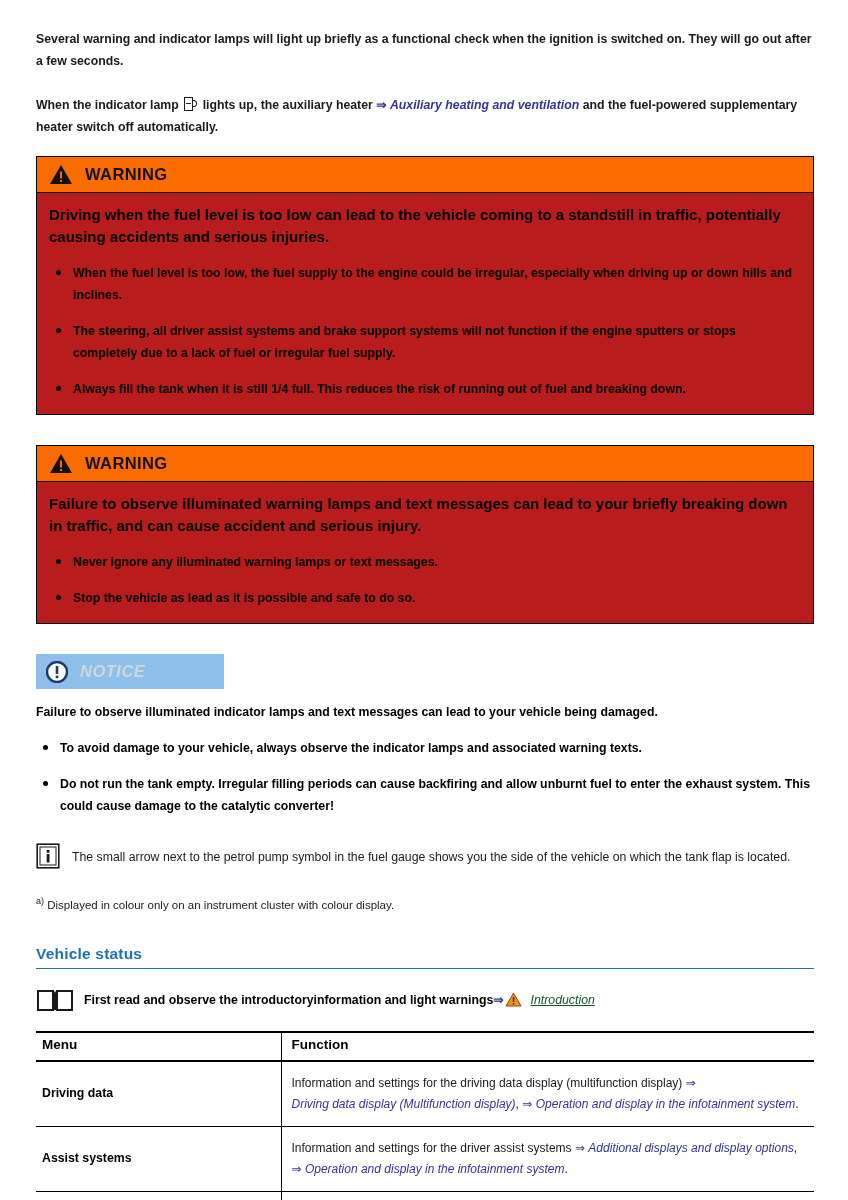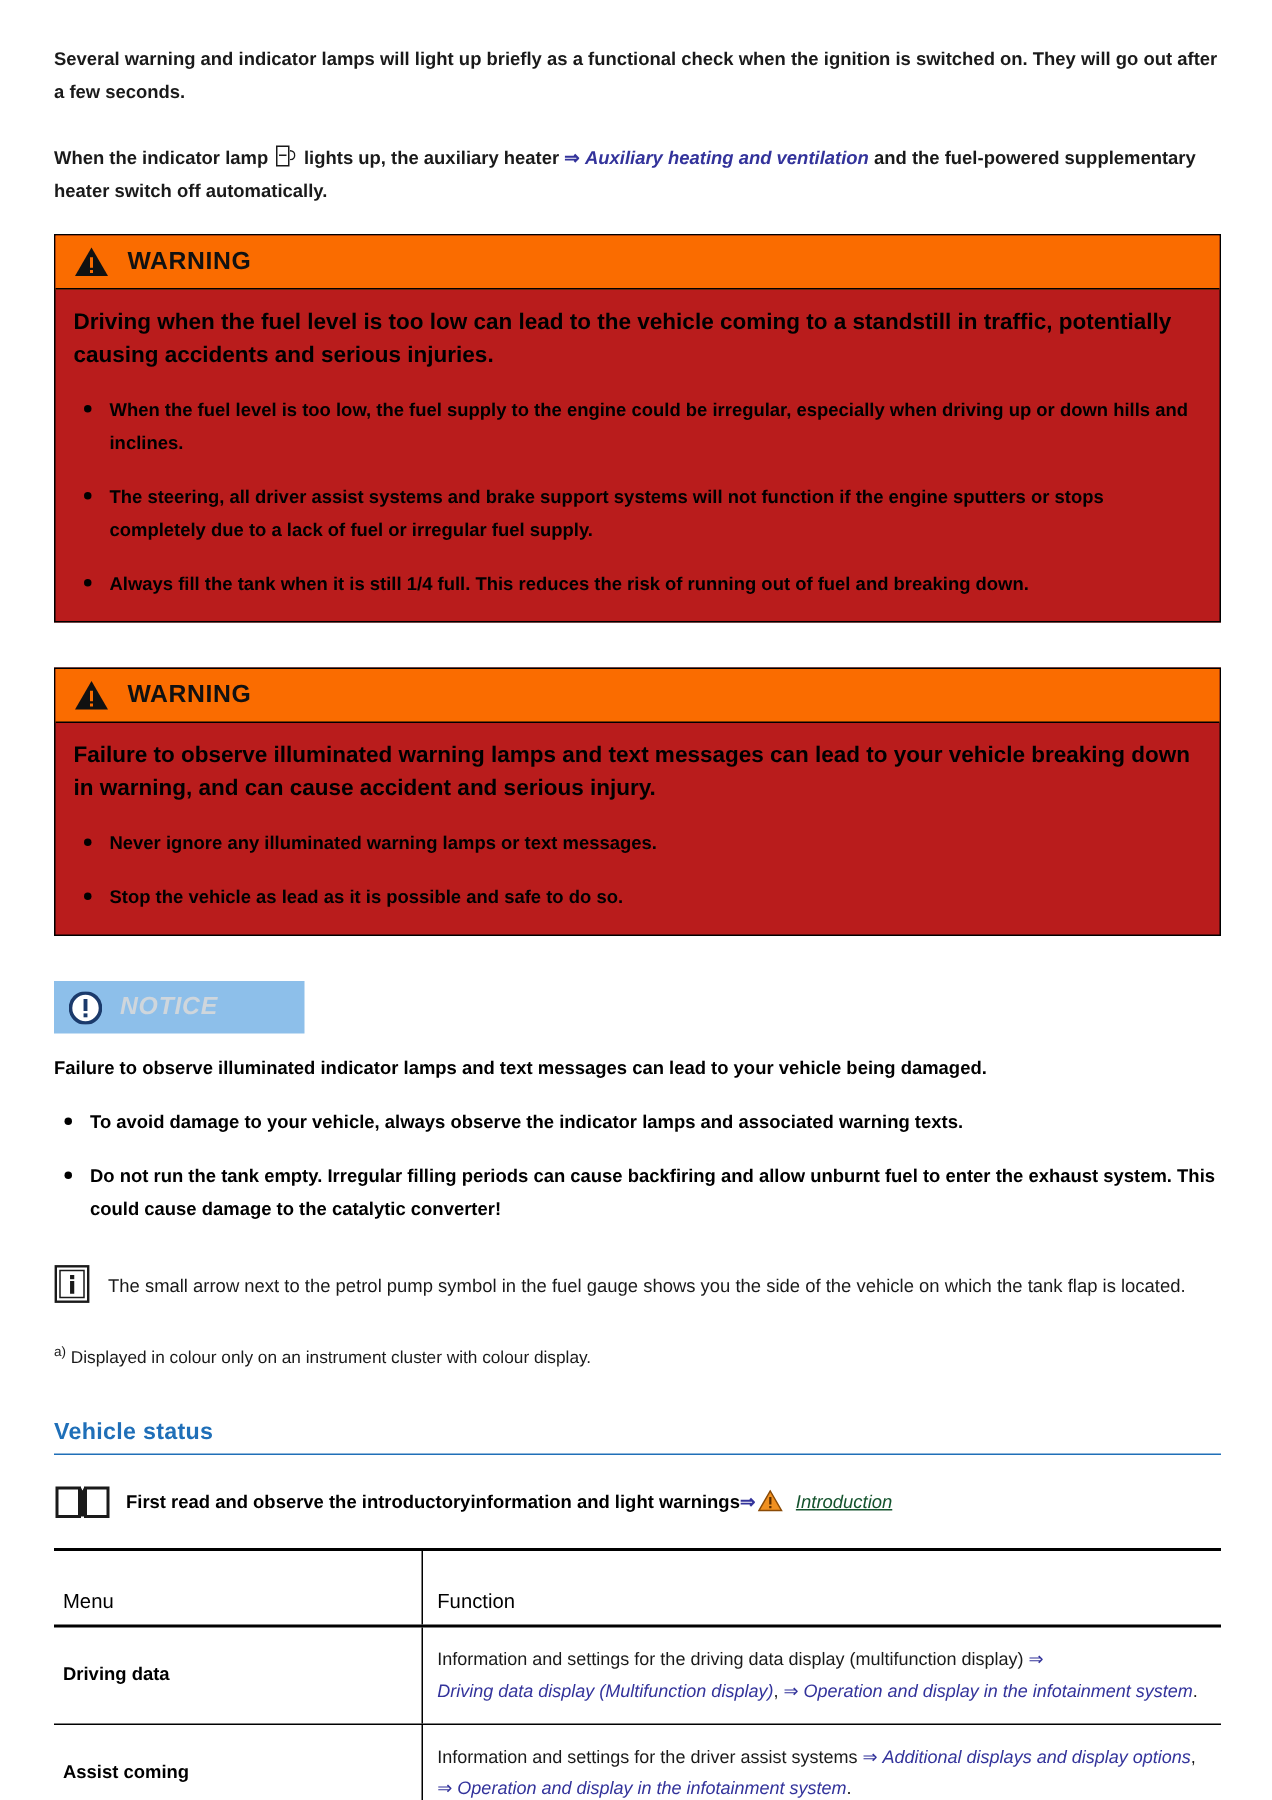--- a/index.html
+++ b/index.html
@@ -142,21 +142,21 @@
     width: 5px;
     height: 5px;
     background: #000000;
     border-radius: 50%;
   }
 
   
   .noticebox { margin: 0 0 26px 0; }
   .noticebox-head {
     background: #8dbfea;
-    width: 167px;
+    width: 188px;
     height: 35px;
     display: flex;
     align-items: center;
     padding-left: 10px;
     box-sizing: border-box;
   }
   .notice-circle {
     width: 22px; height: 22px;
     flex: none;
     margin-right: 12px;
@@ -252,22 +252,22 @@
     width: 778px;
     border-collapse: collapse;
     table-layout: fixed;
   }
   table.menu-table col.c1 { width: 245px; }
   table.menu-table col.c2 { width: 533px; }
 
   table.menu-table thead th {
     text-align: left;
     font-size: 13.5px;
-    font-weight: normal;
-    padding: 26px 0 8px 6px;
+    font-weight: bold;
+    padding: 4px 0 8px 6px;
     border-top: 2.2px solid #000000;
     border-bottom: 2.2px solid #000000;
     vertical-align: middle;
   }
   table.menu-table thead th.col-func {
     border-left: 1.4px solid #000000;
     padding-left: 10px;
   }
   table.menu-table tbody td {
     font-size: 12px;
@@ -328,21 +328,21 @@
     <div class="warnbox">
       <div class="warnbox-head">
         <svg class="warn-tri" viewBox="0 0 24 21">
           <path d="M12 1 L23 20 L1 20 Z" fill="#111111"></path>
           <rect x="11" y="7.5" width="2" height="7" fill="#fa6c00"></rect>
           <rect x="11" y="16" width="2" height="2" fill="#fa6c00"></rect>
         </svg>
         <span class="warnbox-title">WARNING</span>
       </div>
       <div class="warnbox-body">
-        <p class="warn-lead">Failure to observe illuminated warning lamps and text messages can lead to your vehicle breaking down in warning, and can cause accident and serious injury.</p>
+        <p class="warn-lead">Failure to observe illuminated warning lamps and text messages can lead to your briefly breaking down in traffic, and can cause accident and serious injury.</p>
         <ul class="warn-list">
           <li>Never ignore any illuminated warning lamps or text messages.</li>
           <li>Stop the vehicle as lead as it is possible and safe to do so.</li>
         </ul>
       </div>
     </div>
 
     <div class="noticebox">
       <div class="noticebox-head">
         <svg class="notice-circle" viewBox="0 0 22 22">
@@ -409,21 +409,21 @@
         <tr>
           <td class="col-menu">Driving data</td>
           <td class="col-func">
             <span>Information and settings for the driving data display (multifunction display) </span><span class="arrow">⇒</span>
             <a class="link" href="#">Driving data display (Multifunction display)</a><span>,</span>
             <span class="arrow">⇒</span>
             <a class="link" href="#">Operation and display in the infotainment system</a><span>.</span>
           </td>
         </tr>
         <tr>
-          <td class="col-menu">Assist coming</td>
+          <td class="col-menu">Assist systems</td>
           <td class="col-func">
             <span>Information and settings for the driver assist systems </span><span class="arrow">⇒</span>
             <a class="link" href="#">Additional displays and display options</a><span>,</span>
             <span class="arrow">⇒</span>
             <a class="link" href="#">Operation and display in the infotainment system</a><span>.</span>
           </td>
         </tr>
         <tr>
           <td class="col-menu">Views</td>
           <td class="col-func">

